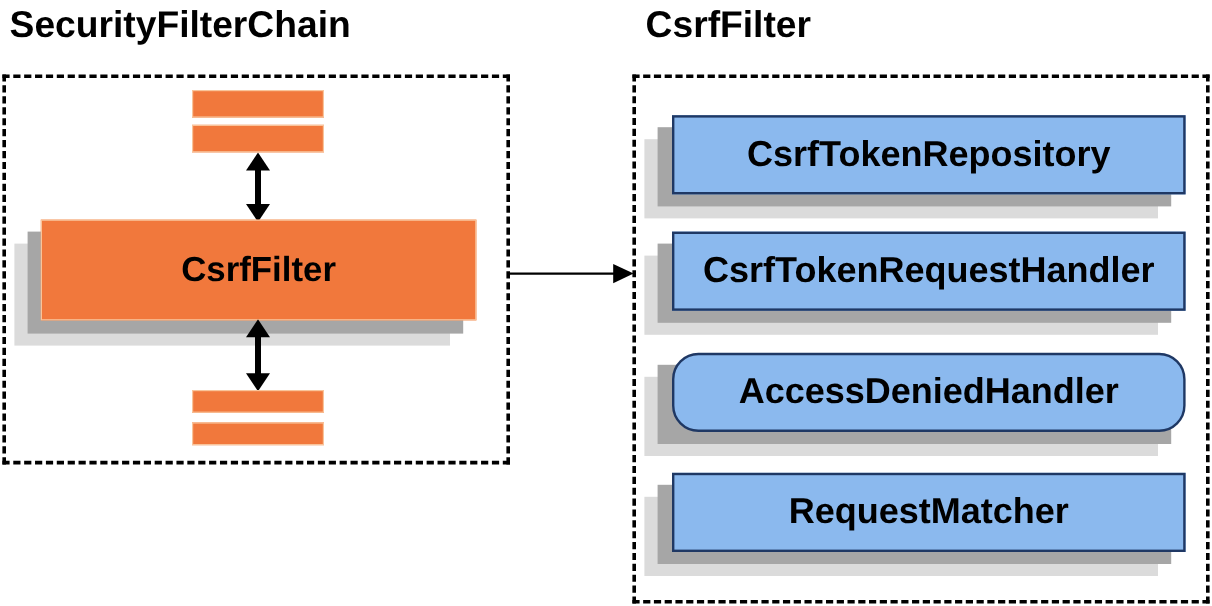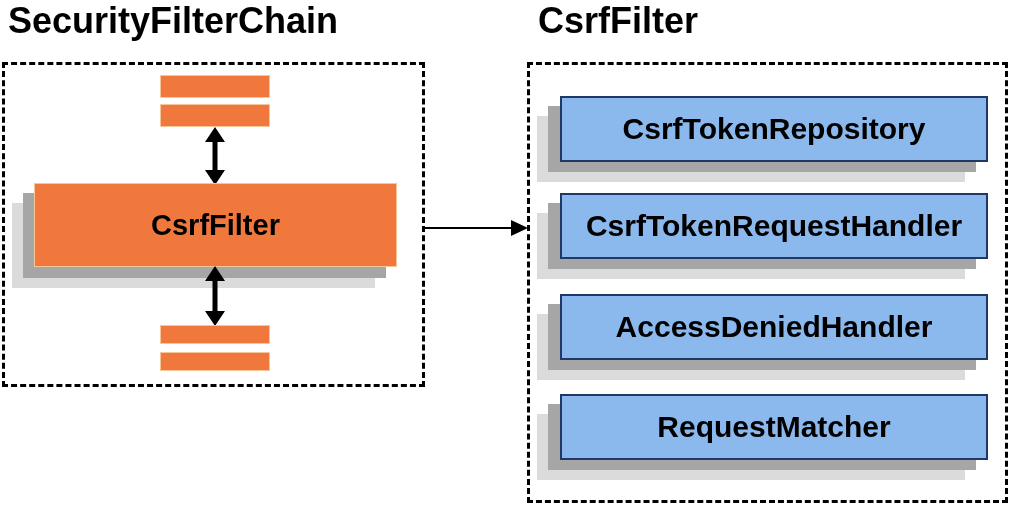--- a/index.html
+++ b/index.html
@@ -6,21 +6,21 @@
   body { background: #ffffff; font-family: "Liberation Sans", sans-serif; }
   .canvas {
     position: relative;
     width: 1010px;
     height: 505px;
     background: #ffffff;
     overflow: hidden;
   }
   .abs { position: absolute; }
   .panel-title {
-    font-size: 36px;
+    font-size: 31px;
     font-weight: bold;
     color: #000000;
     line-height: 36px;
     white-space: nowrap;
   }
   .dashed-box {
     border: 3px dashed #000000;
     background: transparent;
   }
   .orange-bar {
@@ -120,21 +120,21 @@
     <div class="abs shadow-light" style="left:0px; top:20px; width:428px; height:66px;"></div>
     <div class="abs shadow-mid" style="left:11px; top:10px; width:428px; height:66px;"></div>
     <div class="abs blue-box" style="left:23px; top:0px; width:428px; height:66px;">
       <span class="label">CsrfTokenRequestHandler</span>
     </div>
   </div>
 
   <div class="stack-group" style="left:537px; top:294px; width:452px; height:87px;">
     <div class="abs shadow-light" style="left:0px; top:20px; width:428px; height:66px;"></div>
     <div class="abs shadow-mid" style="left:11px; top:10px; width:428px; height:66px;"></div>
-    <div class="abs blue-box" style="left:23px; top:0px; width:428px; height:66px;">
+    <div class="abs blue-box" style="left:23px; top:0px; width:428px; height:66px;border-radius:22px;">
       <span class="label">AccessDeniedHandler</span>
     </div>
   </div>
 
   <div class="stack-group" style="left:537px; top:394px; width:452px; height:87px;">
     <div class="abs shadow-light" style="left:0px; top:20px; width:428px; height:66px;"></div>
     <div class="abs shadow-mid" style="left:11px; top:10px; width:428px; height:66px;"></div>
     <div class="abs blue-box" style="left:23px; top:0px; width:428px; height:66px;">
       <span class="label">RequestMatcher</span>
     </div>

